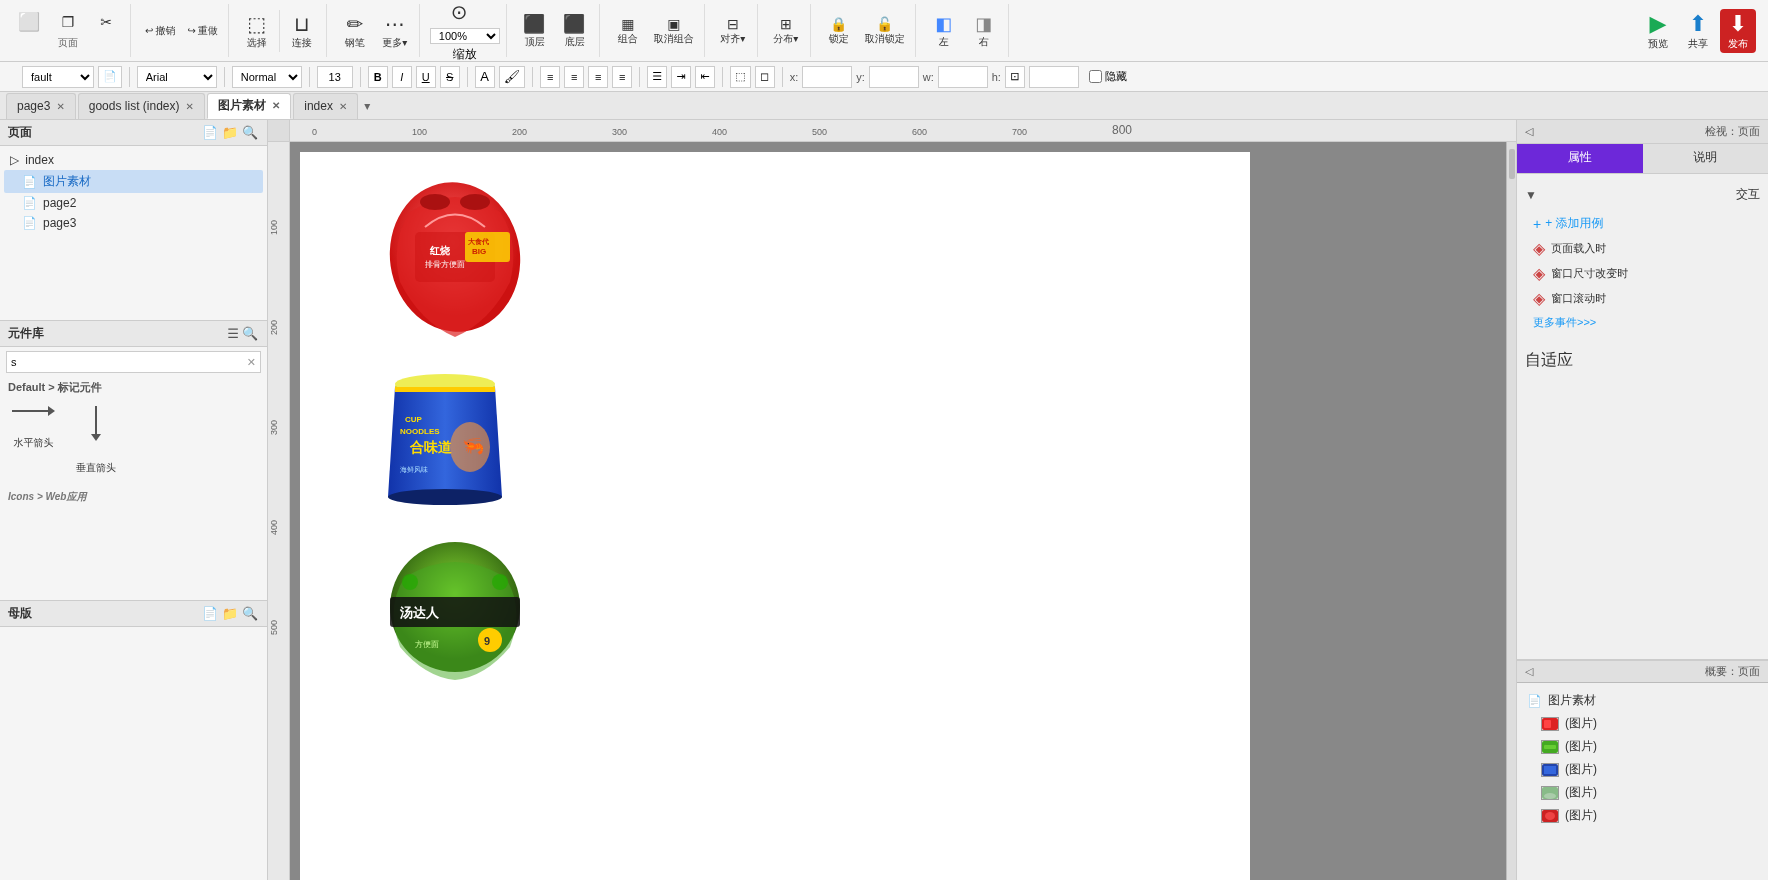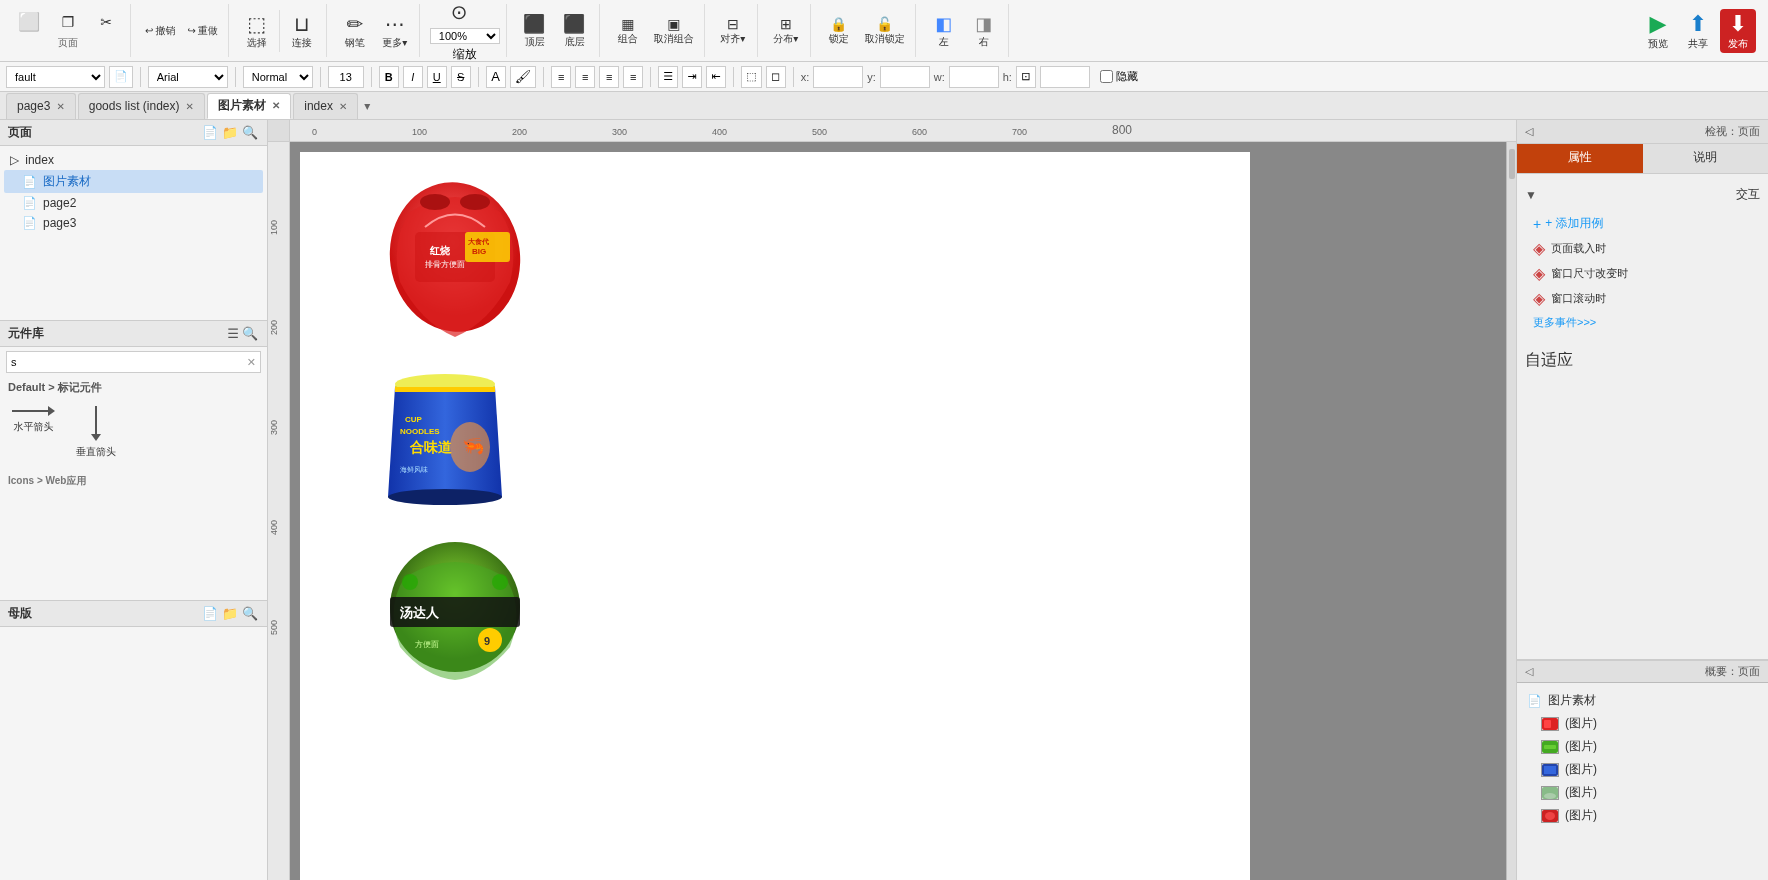--- a/index.html
+++ b/index.html
@@ -96,21 +96,21 @@
       padding: 2px 4px; margin: 4px 6px; height: 22px;
     }
     .search-input { border: none; outline: none; font-size: 11px; flex: 1; }
     .search-clear { cursor: pointer; color: #999; font-size: 11px; }
     .comp-category {
       font-size: 11px; color: #555; padding: 3px 8px; font-weight: bold;
     }
     .comp-items { display: flex; flex-wrap: wrap; padding: 4px 8px; gap: 12px; }
     .comp-item {
       display: flex; flex-direction: column; align-items: center; cursor: pointer;
-      font-size: 10px; color: #333; gap: 4px; padding: 4px; border-radius: 3px; min-width: 50px;
+      font-size: 10px; color: #333; gap: 20px; padding: 4px; border-radius: 3px; min-width: 50px;
     }
 
     
     .master-panel {
       height: 130px; border-top: 1px solid #ccc; display: flex; flex-direction: column;
     }
 
     
     .canvas-area {
       flex: 1; display: flex; flex-direction: column; overflow: hidden; position: relative;
@@ -140,21 +140,21 @@
       flex: 1; display: flex; flex-direction: column; overflow-y: auto;
       border-bottom: 1px solid #ccc;
     }
     .right-tabs {
       display: flex; background: #e0e0e0; border-bottom: 1px solid #ccc;
     }
     .right-tab {
       flex: 1; text-align: center; padding: 5px; cursor: pointer; font-size: 12px;
       color: #333; border-bottom: 2px solid transparent;
     }
-    .right-tab.active { background: #c2410c; color: white; }
+    .right-tab.active { background: #6d28d9; color: white; }
     .right-section { padding: 8px; }
     .right-section-title {
       display: flex; align-items: center; justify-content: space-between;
       font-size: 12px; color: #333; padding: 4px 0; margin-bottom: 4px;
     }
     .interaction-item {
       display: flex; align-items: center; padding: 3px 8px; font-size: 11px; color: #333;
       gap: 6px; cursor: pointer;
     }
     .interaction-dot { color: #cc4444; font-size: 14px; }
@@ -353,21 +353,21 @@
       </button>
       <button class="tool-btn" style="background:#cc2222;border-radius:4px;color:white">
         <span style="font-size:22px;color:white">⬇</span>
         <span>发布</span>
       </button>
     </div>
   </div>
 </div>
 
 <div class="toolbar-second">
-  <select class="toolbar-select" style="width:99px;">
+  <select class="toolbar-select" style="width:72px;margin-left:16px;">
     <option>fault</option>
   </select>
   <button class="tb2-btn" style="font-size:11px;">📄</button>
   <div class="tb2-separator"></div>
   <select class="toolbar-select" style="width:80px;">
     <option>Arial</option>
   </select>
   <div class="tb2-separator"></div>
   <select class="toolbar-select" style="width:70px;">
     <option>Normal</option>
@@ -485,21 +485,21 @@
           <span>水平箭头</span>
         </div>
         <div class="comp-item">
           <div style="display:flex;flex-direction:column;align-items:center;gap:0;">
             <div style="width:2px;height:28px;background:#555;"></div>
             <div style="width:0;height:0;border-left:5px solid transparent;border-right:5px solid transparent;border-top:7px solid #555;"></div>
           </div>
           <span>垂直箭头</span>
         </div>
       </div>
-      <div class="comp-category" style="font-size:10px;color:#777;margin-top:4px;">Icons &gt; Web应用</div>
+      <div class="comp-category" style="font-size:10px;color:#777;margin-top:4px;font-style:italic;">Icons &gt; Web应用</div>
     </div>
 
     <div class="master-panel">
       <div class="panel-header">
         <span class="panel-title">母版</span>
         <div class="panel-icons">
           <span class="panel-icon">📄</span>
           <span class="panel-icon">📁</span>
           <span class="panel-icon">🔍</span>
         </div>

